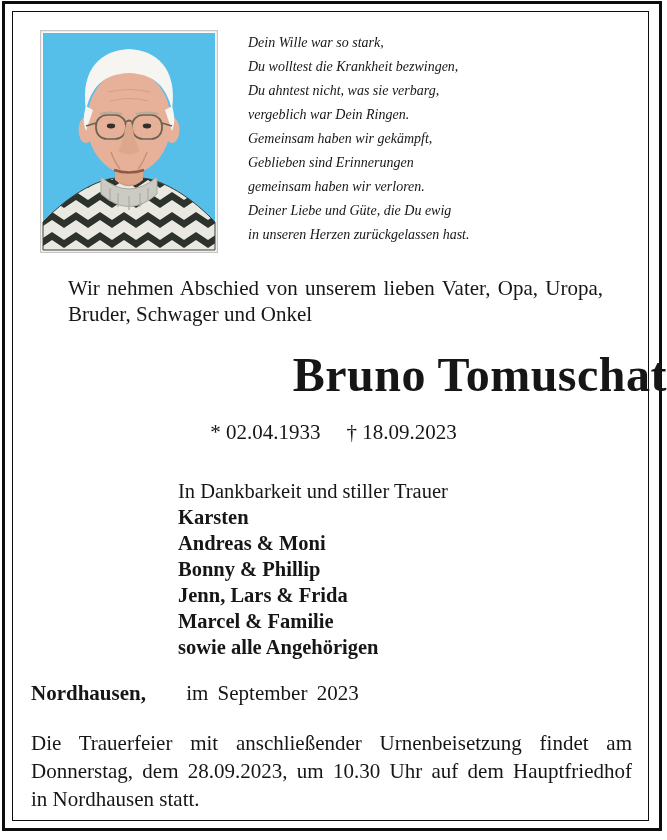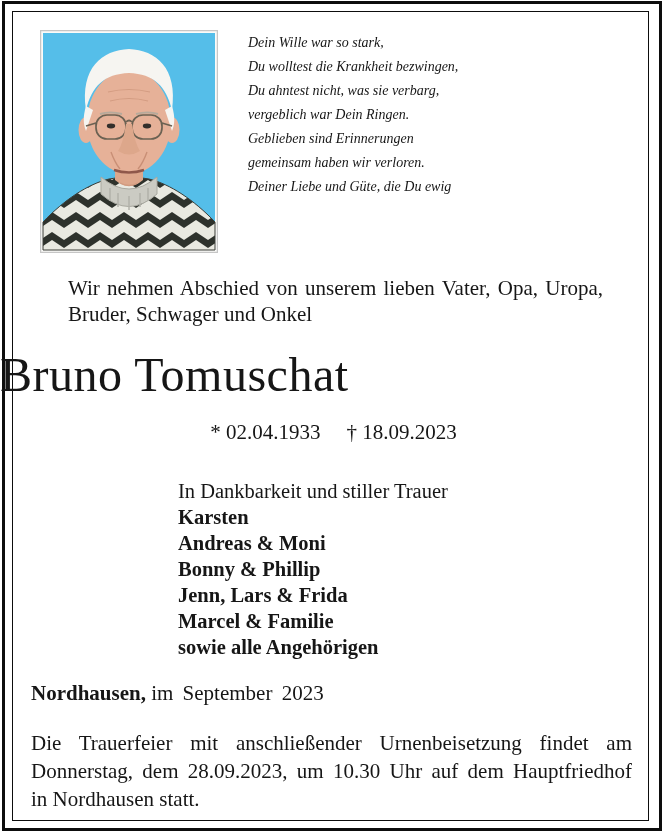--- a/index.html
+++ b/index.html
@@ -32,42 +32,42 @@
   }
   
   .intro{
     position:absolute;left:49px;top:275px;width:535px;
     font-size:21px;line-height:26px;margin-left:19px;
   }
   .just{text-align:justify;text-align-last:justify;}
   
   .name{
     position:absolute;left:0;top:349px;width:667px;
-    text-align:left;font-weight:normal;font-size:48px;line-height:52px;
+    text-align:right;font-weight:bold;font-size:48px;line-height:52px;
     letter-spacing:0.5px;
   }
   
   .dates{
     position:absolute;left:0;top:419px;width:667px;
     display:flex;justify-content:center;gap:26px;
     font-size:21px;line-height:26px;
   }
   
   .mourners{
     position:absolute;left:178px;top:478px;
     font-size:20.5px;line-height:26px;
   }
   .mourners .bold{font-weight:bold;}
   
   .closing{
     position:absolute;left:31px;top:680px;
     font-size:21px;line-height:26px;
   }
   .closing .place{font-weight:bold;text-align:right;}
-  .closing .date{word-spacing:4px;}
+  .closing .date{word-spacing:4px;margin-left:35px;}
   
   .funeral{
     position:absolute;left:31px;top:729px;width:601px;
     font-size:21px;line-height:28px;
   }
 </style>
 </head>
 <body>
 
 <div class="page">
@@ -125,23 +125,25 @@
       <path d="M74,140 Q89,145 104,140" stroke="#8f584a" stroke-width="2.4" fill="none"></path>
       <path d="M80,153 Q89,158 98,153" stroke="#d09a7f" stroke-width="1.3" fill="none"></path>
     </svg>
   </div>
 
   <div class="poem">
     <div>Dein Wille war so stark,</div>
     <div>Du wolltest die Krankheit bezwingen,</div>
     <div>Du ahntest nicht, was sie verbarg,</div>
     <div>vergeblich war Dein Ringen.</div>
+    <div>Gemeinsam haben wir gekämpft,</div>
     <div>Geblieben sind Erinnerungen</div>
     <div>gemeinsam haben wir verloren.</div>
     <div>Deiner Liebe und Güte, die Du ewig</div>
+    <div>in unseren Herzen zurückgelassen hast.</div>
   </div>
 
   <div class="intro">
     <div class="just">Wir nehmen Abschied von unserem lieben Vater, Opa, Uropa,</div>
     <div>Bruder, Schwager und Onkel</div>
   </div>
 
   <div class="name">Bruno Tomuschat</div>
 
   <div class="dates">

